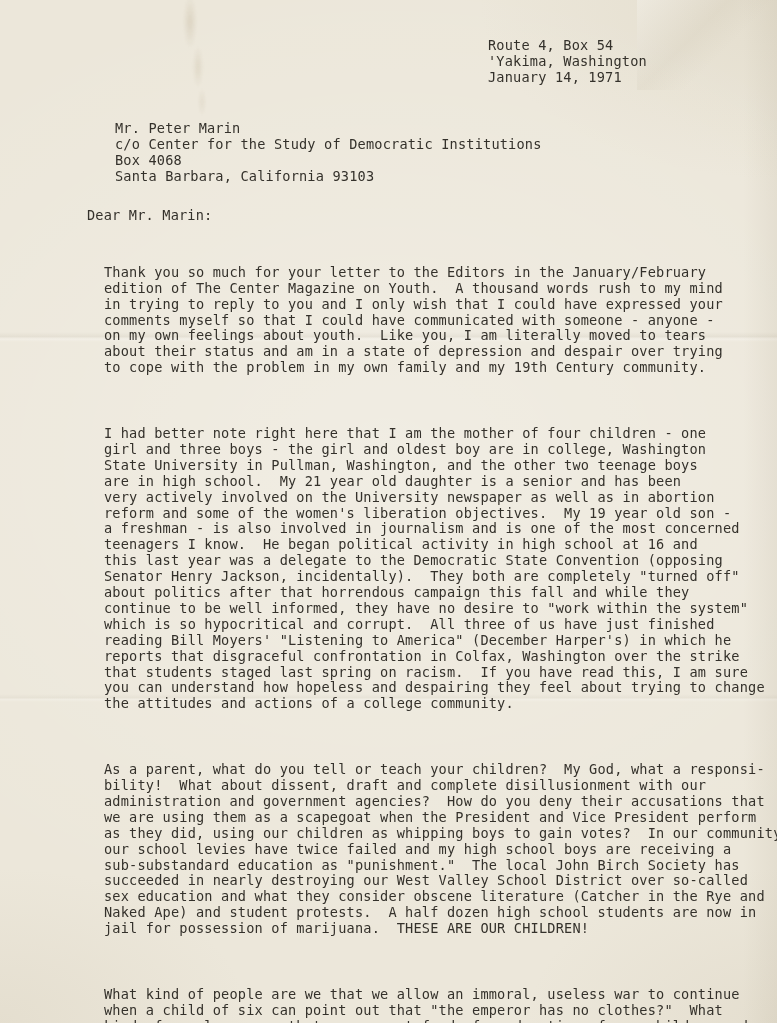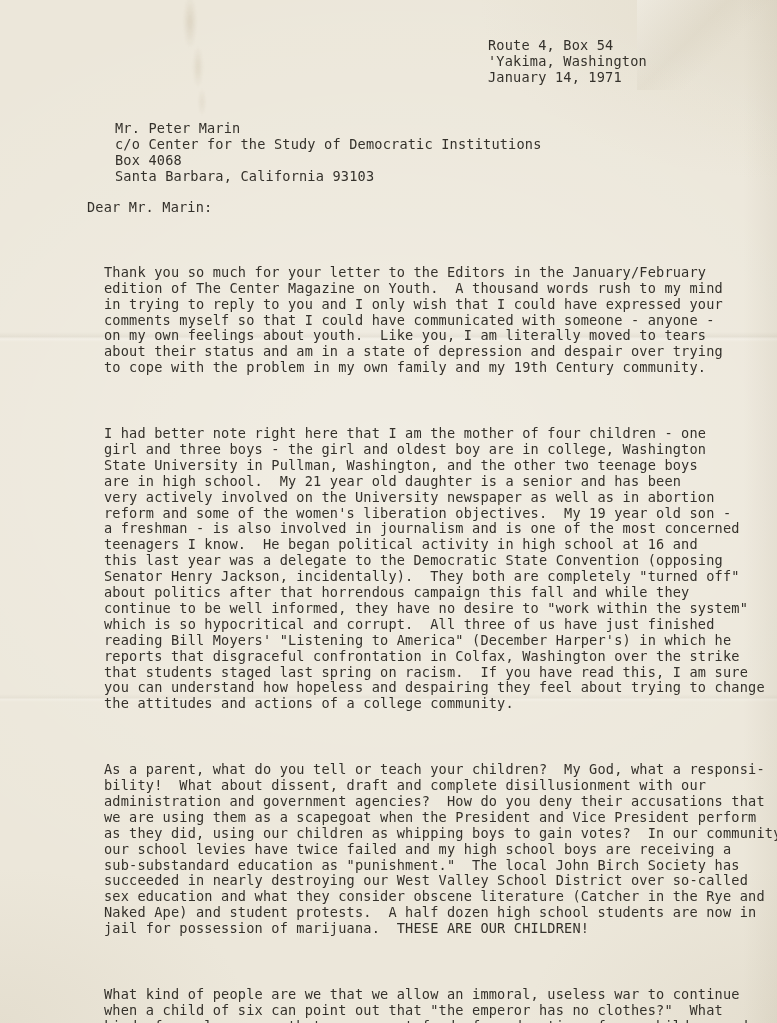--- a/index.html
+++ b/index.html
@@ -53,21 +53,21 @@
   }
   .txt{
     position:absolute;
     white-space:pre;
     font-size:13.6px;
     line-height:15.9px;
     letter-spacing:0.18px;
   }
   .return-address{left:488px;top:38px;}
   .recipient{left:87px;top:121px;margin-left:28px;}
-  .salutation{left:87px;top:200px;}
+  .salutation{left:87px;top:208px;}
   .body-text{left:87px;top:233px;width:685px;}
   .body-text p{margin:0 0 18px 17px;white-space:pre;}
 </style>
 </head>
 <body>
 
 <div class="page">
   <div class="stain"></div>
   <div class="crease-1"></div>
   <div class="crease-2"></div>

